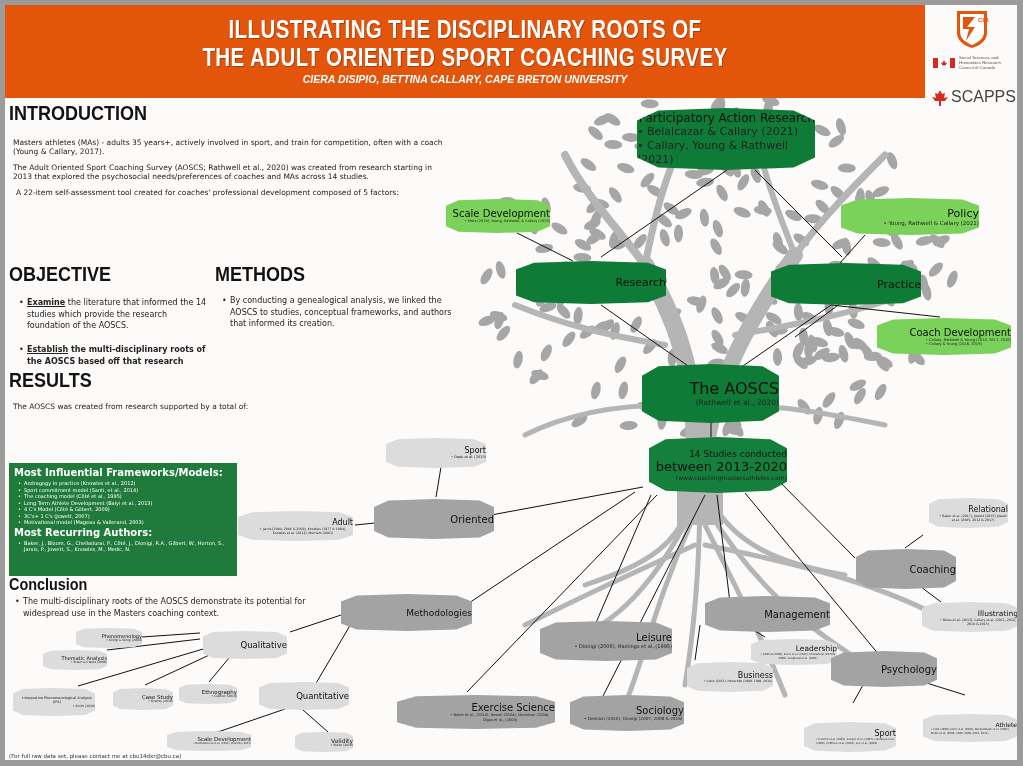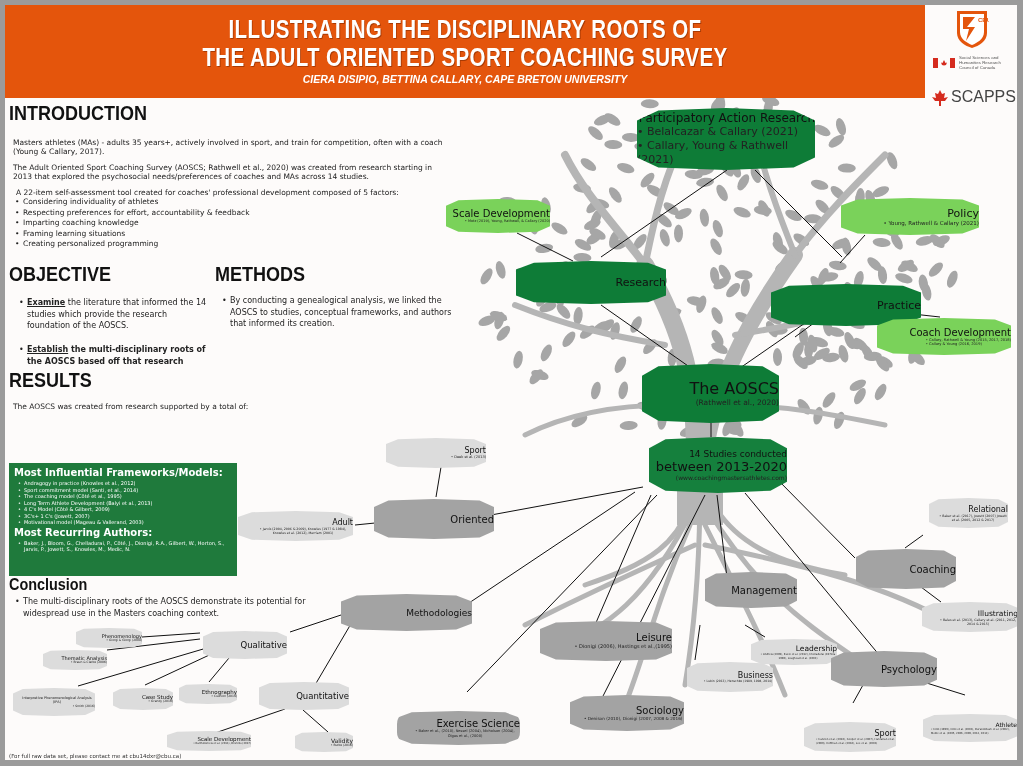--- a/index.html
+++ b/index.html
@@ -374,27 +374,20 @@
       </svg>
       <span class="scapps-text">SCAPPS</span>
     </div>
   </div>
 
   <div class="h1" style="left:4px;top:97px;">INTRODUCTION</div>
   <div class="para" style="left:8px;top:133px;width:440px;">
     <p>Masters athletes (MAs) - adults 35 years+, actively involved in sport, and train for competition, often with a coach (Young &amp; Callary, 2017).</p>
     <p>The Adult Oriented Sport Coaching Survey (AOSCS; Rathwell et al., 2020) was created from research starting in 2013 that explored the psychosocial needs/preferences of coaches and MAs across 14 studies.</p>
     <div style="padding-left:3px">A 22-item self-assessment tool created for coaches' professional development composed of 5 factors:</div>
-    <ul>
-      <li>Considering individuality of athletes</li>
-      <li>Respecting preferences for effort, accountability &amp; feedback</li>
-      <li>Imparting coaching knowledge</li>
-      <li>Framing learning situations</li>
-      <li>Creating personalized programming</li>
-    </ul>
   </div>
 
   <div class="h1" style="left:4px;top:258px;">OBJECTIVE</div>
   <div class="para big" style="left:12px;top:292px;width:195px;">
     <ul>
       <li style="margin-bottom:12px"><u style="font-weight:bold">Examine</u><span> the literature that informed the 14 studies which provide the research foundation of the AOSCS.</span></li>
       <li><u style="font-weight:bold">Establish</u><b> the multi-disciplinary roots of the AOSCS based off that research</b></li>
     </ul>
   </div>
 
@@ -442,21 +435,21 @@
     <div class="t" style="font-size:10px">Scale Development</div>
     <div class="r" style="font-size:3.5px">• <span>Motz (2019), Young, Rathwell, &amp; Callary (2020)</span></div>
   </div>
   <div class="node lg" style="left:836px;top:193px;width:138px;height:37px;">
     <div class="t" style="font-size:11px">Policy</div>
     <div class="r" style="font-size:5.5px">• <span>Young, Rathwell &amp; Callary (2021)</span></div>
   </div>
   <div class="node dg" style="left:511px;top:256px;width:150px;height:43px;">
     <div class="t" style="font-size:11px">Research</div>
   </div>
-  <div class="node dg" style="left:766px;top:258px;width:150px;height:42px;margin-top:21px;">
+  <div class="node dg" style="left:766px;top:258px;width:150px;height:42px;">
     <div class="t" style="font-size:11px">Practice</div>
   </div>
   <div class="node lg" style="left:872px;top:313px;width:134px;height:37px;">
     <div class="t" style="font-size:10px">Coach Development</div>
     <div class="r" style="font-size:3.6px;text-align:left">• <span>Callary, Rathwell &amp; Young (2015, 2017, 2018)</span><br>• <span>Callary &amp; Young (2016, 2019)</span></div>
   </div>
   <div class="node dg" style="left:637px;top:359px;width:137px;height:59px;">
     <div class="t" style="font-size:16px">The AOSCS</div>
     <div class="r" style="font-size:7.5px">(Rathwell et al., 2020)</div>
   </div>
@@ -525,32 +518,32 @@
   </div>
   <div class="node gl" style="left:290px;top:727px;width:58px;height:20px;">
     <div class="t" style="font-size:6px">Validity</div>
     <div class="r" style="font-size:3px">• <span>Burke (2016)</span></div>
   </div>
 
   <div class="node gm" style="left:535px;top:616px;width:132px;height:40px;">
     <div class="t" style="font-size:10px">Leisure</div>
     <div class="r" style="font-size:5px">• <span>Dionigi (2006), Hastings et al.,(1995)</span></div>
   </div>
-  <div class="node gm" style="left:700px;top:567px;width:92px;height:36px;">
+  <div class="node gm" style="left:700px;top:591px;width:125px;height:36px;">
     <div class="t" style="font-size:10px">Management</div>
   </div>
   <div class="node gl" style="left:746px;top:634px;width:86px;height:26px;">
     <div class="t" style="font-size:7.5px">Leadership</div>
     <div class="r" style="font-size:2.6px;width:78px">• <span>Andrew (2009), Bucci et al. (2012), Chelladurai (1978 &amp; 1990), Loughead et al. (2003)</span></div>
   </div>
   <div class="node gl" style="left:682px;top:657px;width:86px;height:30px;">
     <div class="t" style="font-size:8px">Business</div>
     <div class="r" style="font-size:3px;width:70px">• <span>Lubin (2013), Henschke (1989, 1994, 2014)</span></div>
   </div>
-  <div class="node gm" style="left:392px;top:706px;width:123px;height:34px;border-radius:13px;">
+  <div class="node gm" style="left:392px;top:690px;width:158px;height:34px;">
     <div class="t" style="font-size:10px">Exercise Science</div>
     <div class="r" style="font-size:3.6px;width:110px">• <span>Baker et al., (2010), Nessel (2004), Nicholson (2004), Olgas et al., (2000)</span></div>
   </div>
   <div class="node gm" style="left:565px;top:690px;width:114px;height:36px;">
     <div class="t" style="font-size:10px">Sociology</div>
     <div class="r" style="font-size:4.2px;text-align:left;width:100px">• <span>Denison (2010), Dionigi (2007, 2008 &amp; 2016)</span></div>
   </div>
   <div class="node gm" style="left:826px;top:646px;width:106px;height:36px;">
     <div class="t" style="font-size:10px">Psychology</div>
   </div>

